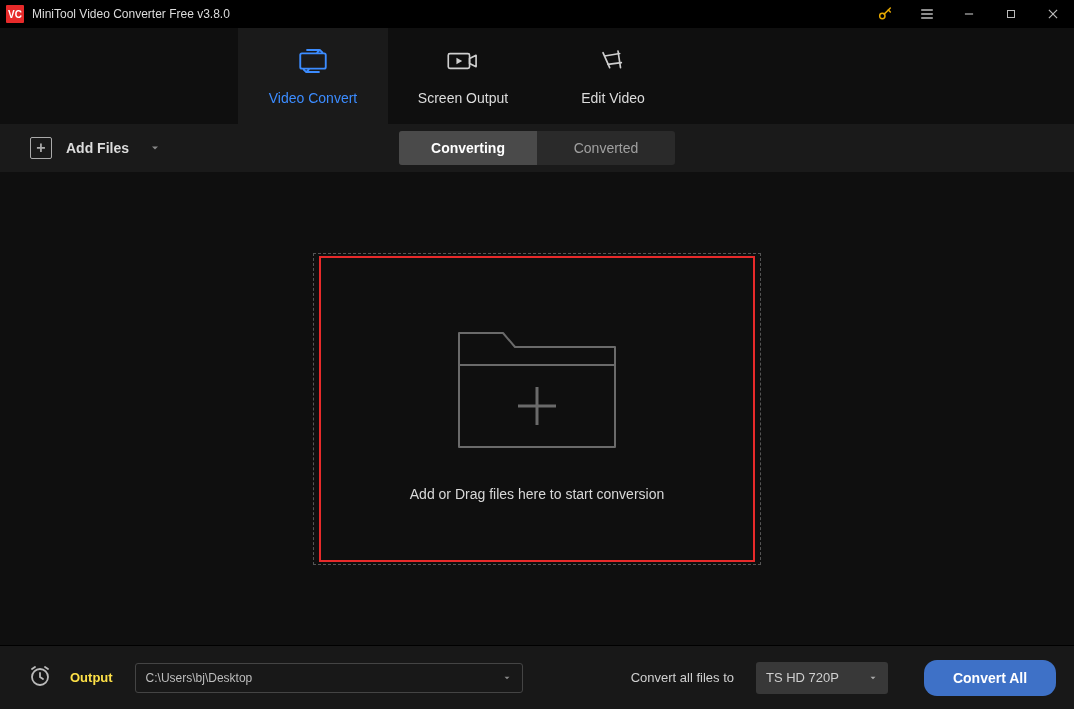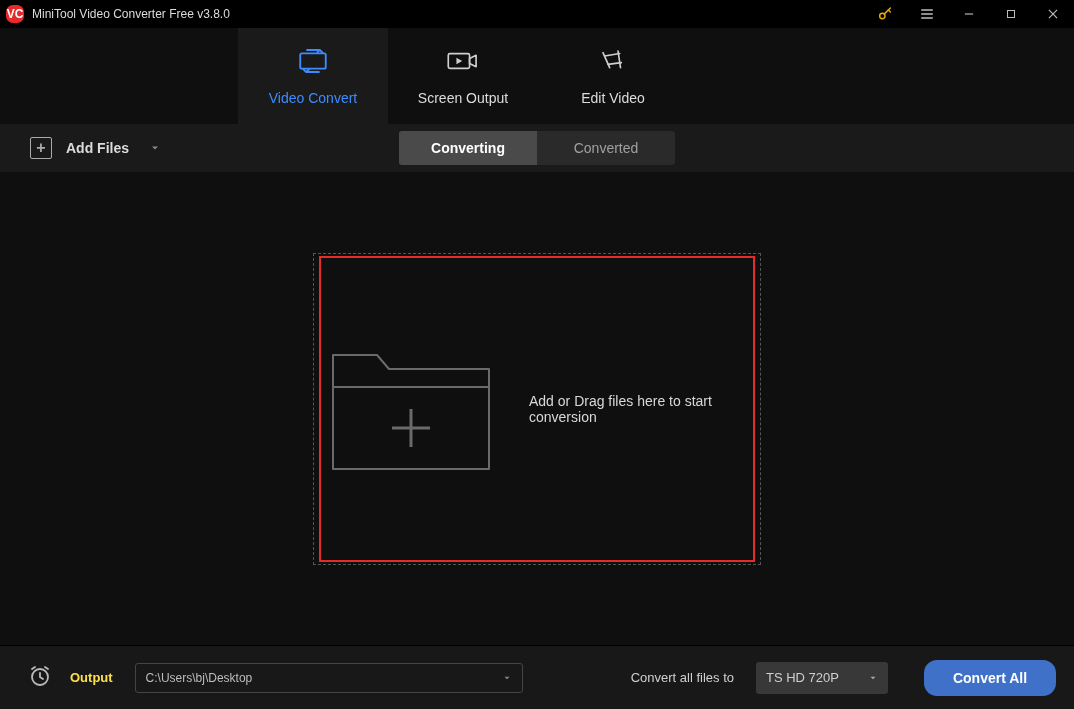--- a/index.html
+++ b/index.html
@@ -28,23 +28,23 @@
   
   .titlebar{
     height:28px;
     display:flex;align-items:center;
     background:var(--bg0);
     padding-left:6px;
   }
   .app-logo{
     width:18px;height:18px;
     background:var(--red);
-    border-radius:7px;
-    display:flex;align-items:center;justify-content:center;
-    font-size:12px;font-weight:700;color:#fff;
+    border-radius:1px;
+    display:flex;align-items:center;justify-content:center;
+    font-size:10px;font-weight:700;color:#fff;
     margin-right:8px;
   }
   .app-title{font-size:12px;color:var(--text);}
   .titlebar-spacer{flex:1;}
   .titlebar-right{display:flex;align-items:center;height:100%;}
   .tbtn{
     width:42px;height:28px;
     display:flex;align-items:center;justify-content:center;
     color:#bbb;
   }
@@ -104,21 +104,21 @@
     position:relative;
   }
   .dropouter{
     width:448px;height:312px;
     border:1px dashed #555;
     display:flex;align-items:center;justify-content:center;
   }
   .dropinner{
     width:436px;height:306px;
     border:2px solid var(--red);
-    display:flex;flex-direction:row;align-items:center;justify-content:center;
+    display:flex;flex-direction:column;align-items:center;justify-content:center;
     gap:28px;
   }
   .foldericon{color:#6a6a6a;}
   .droptext{font-size:14px;color:#d8d8d8;}
   
   .footer{
     height:64px;background:#181818;
     border-top:1px solid #000;
     display:flex;align-items:center;
     padding:0 18px 0 28px;gap:14px;

